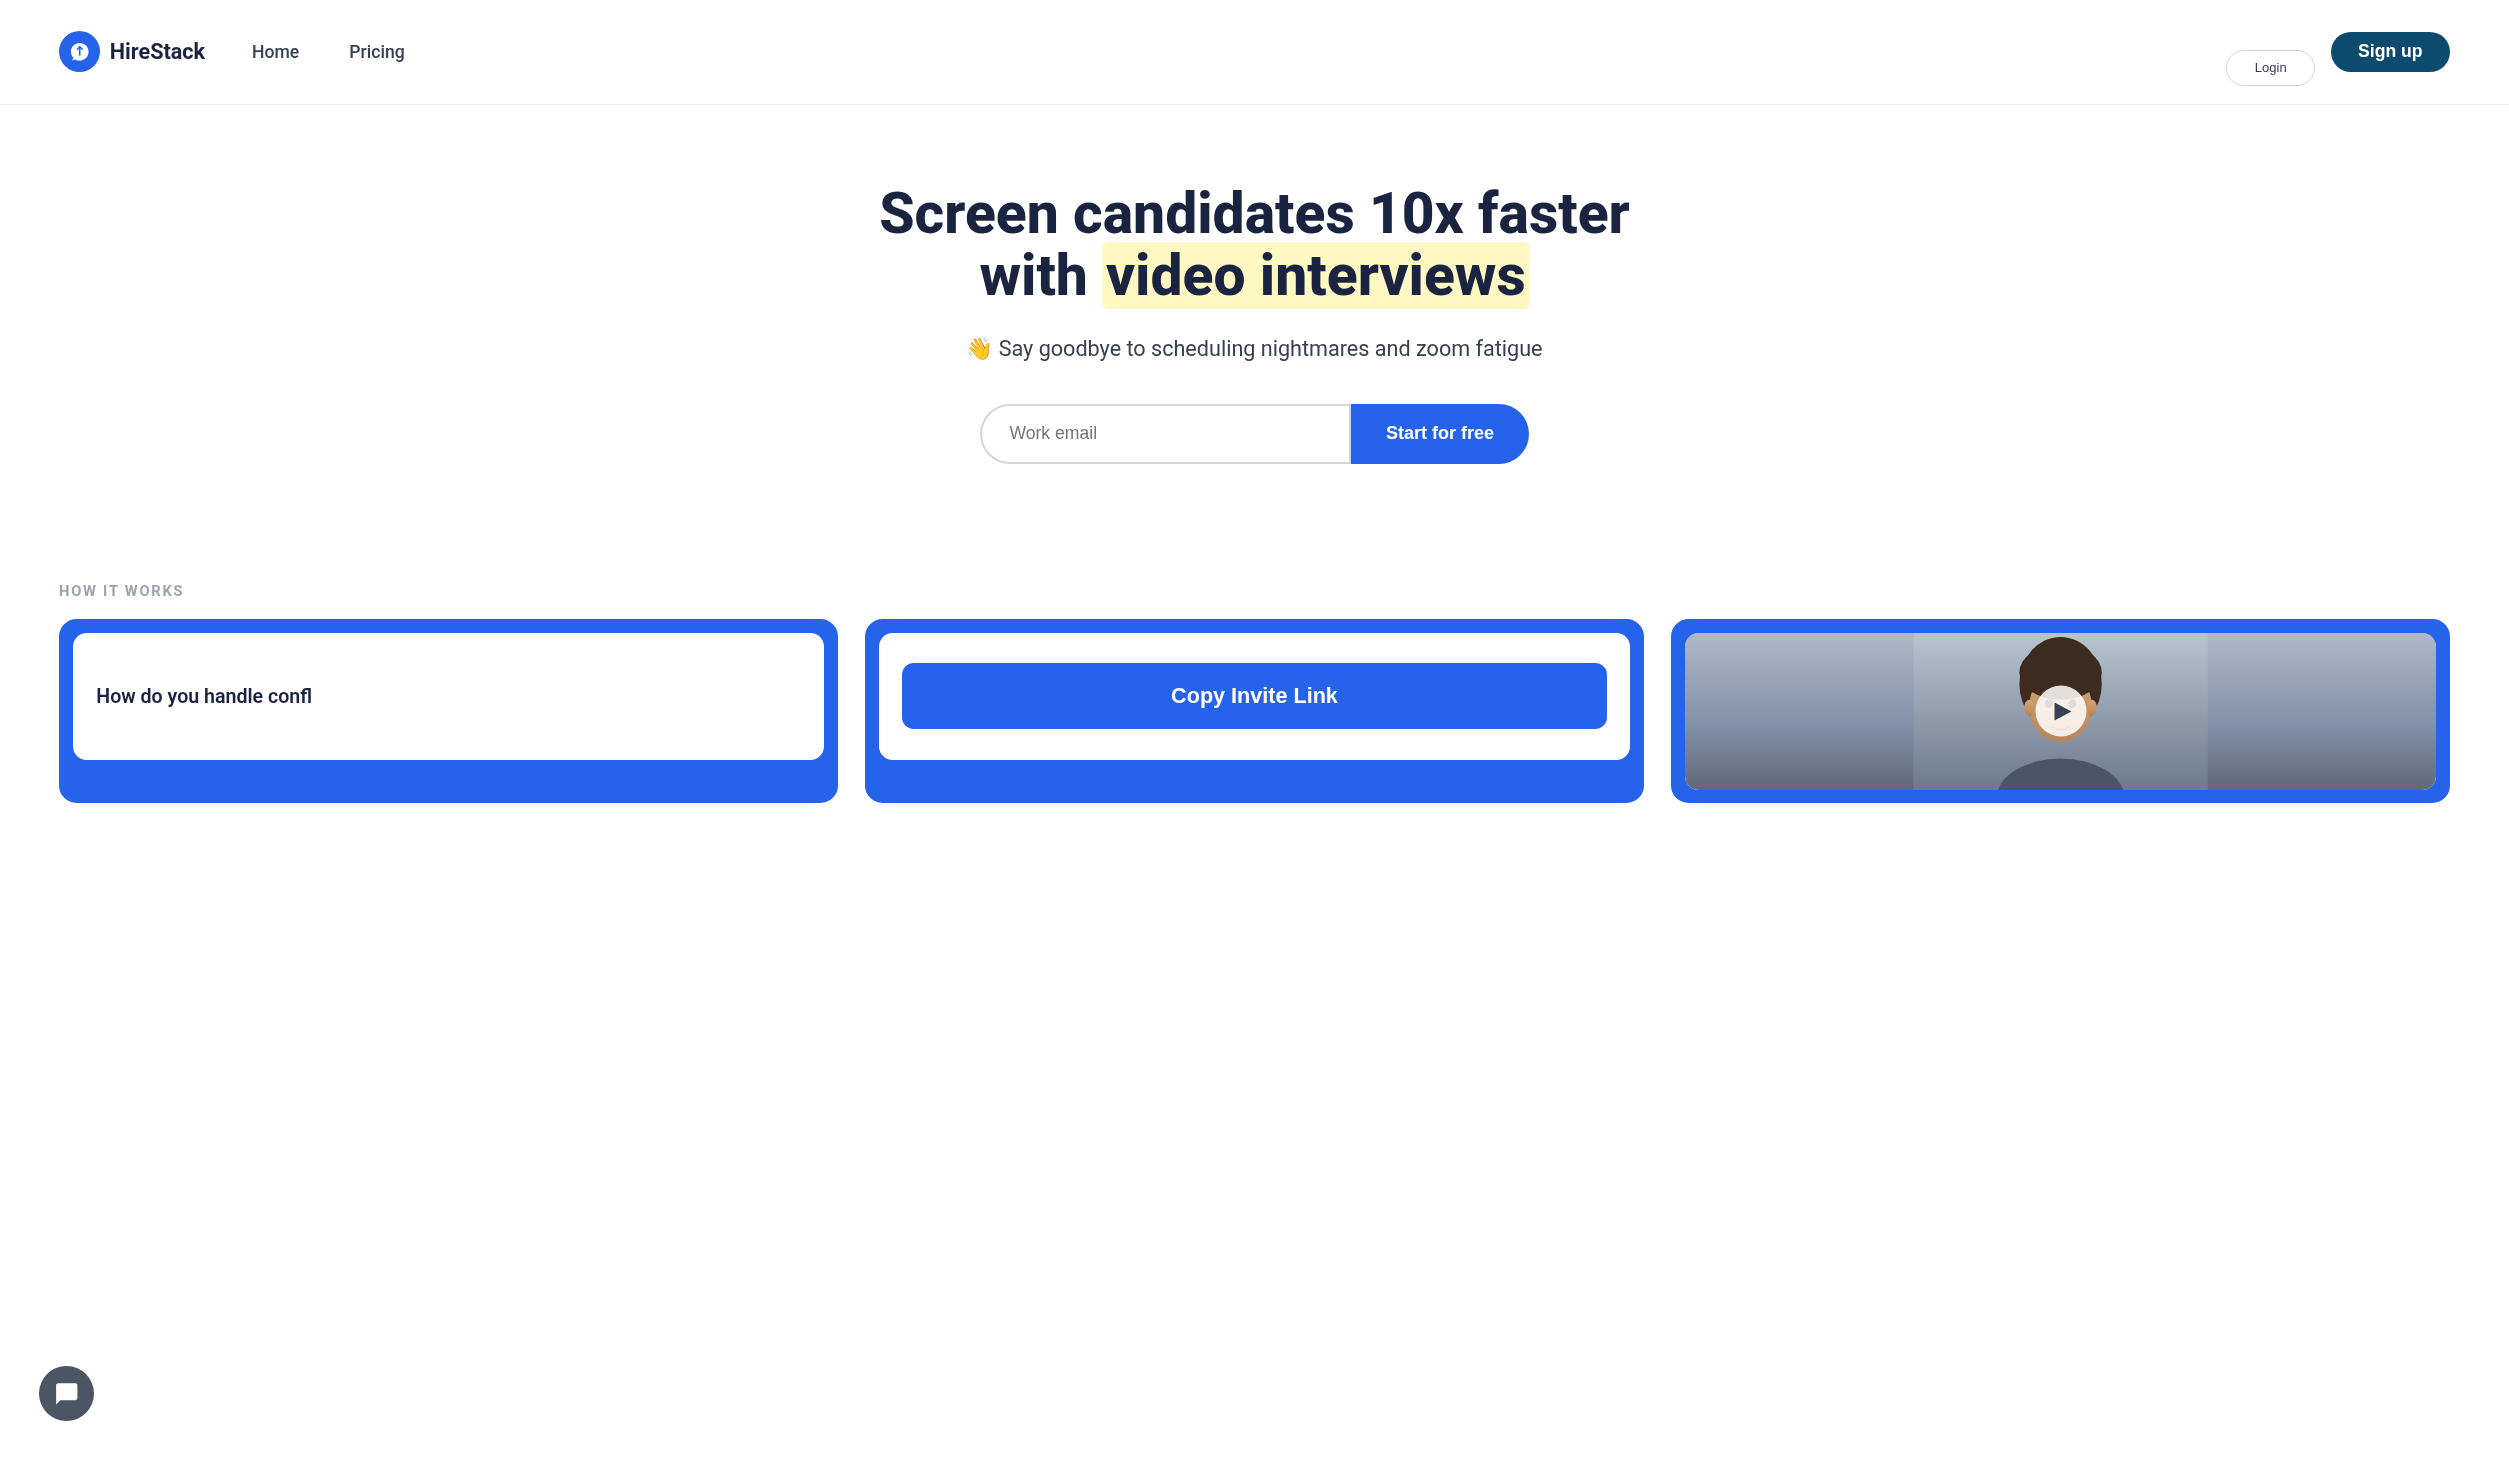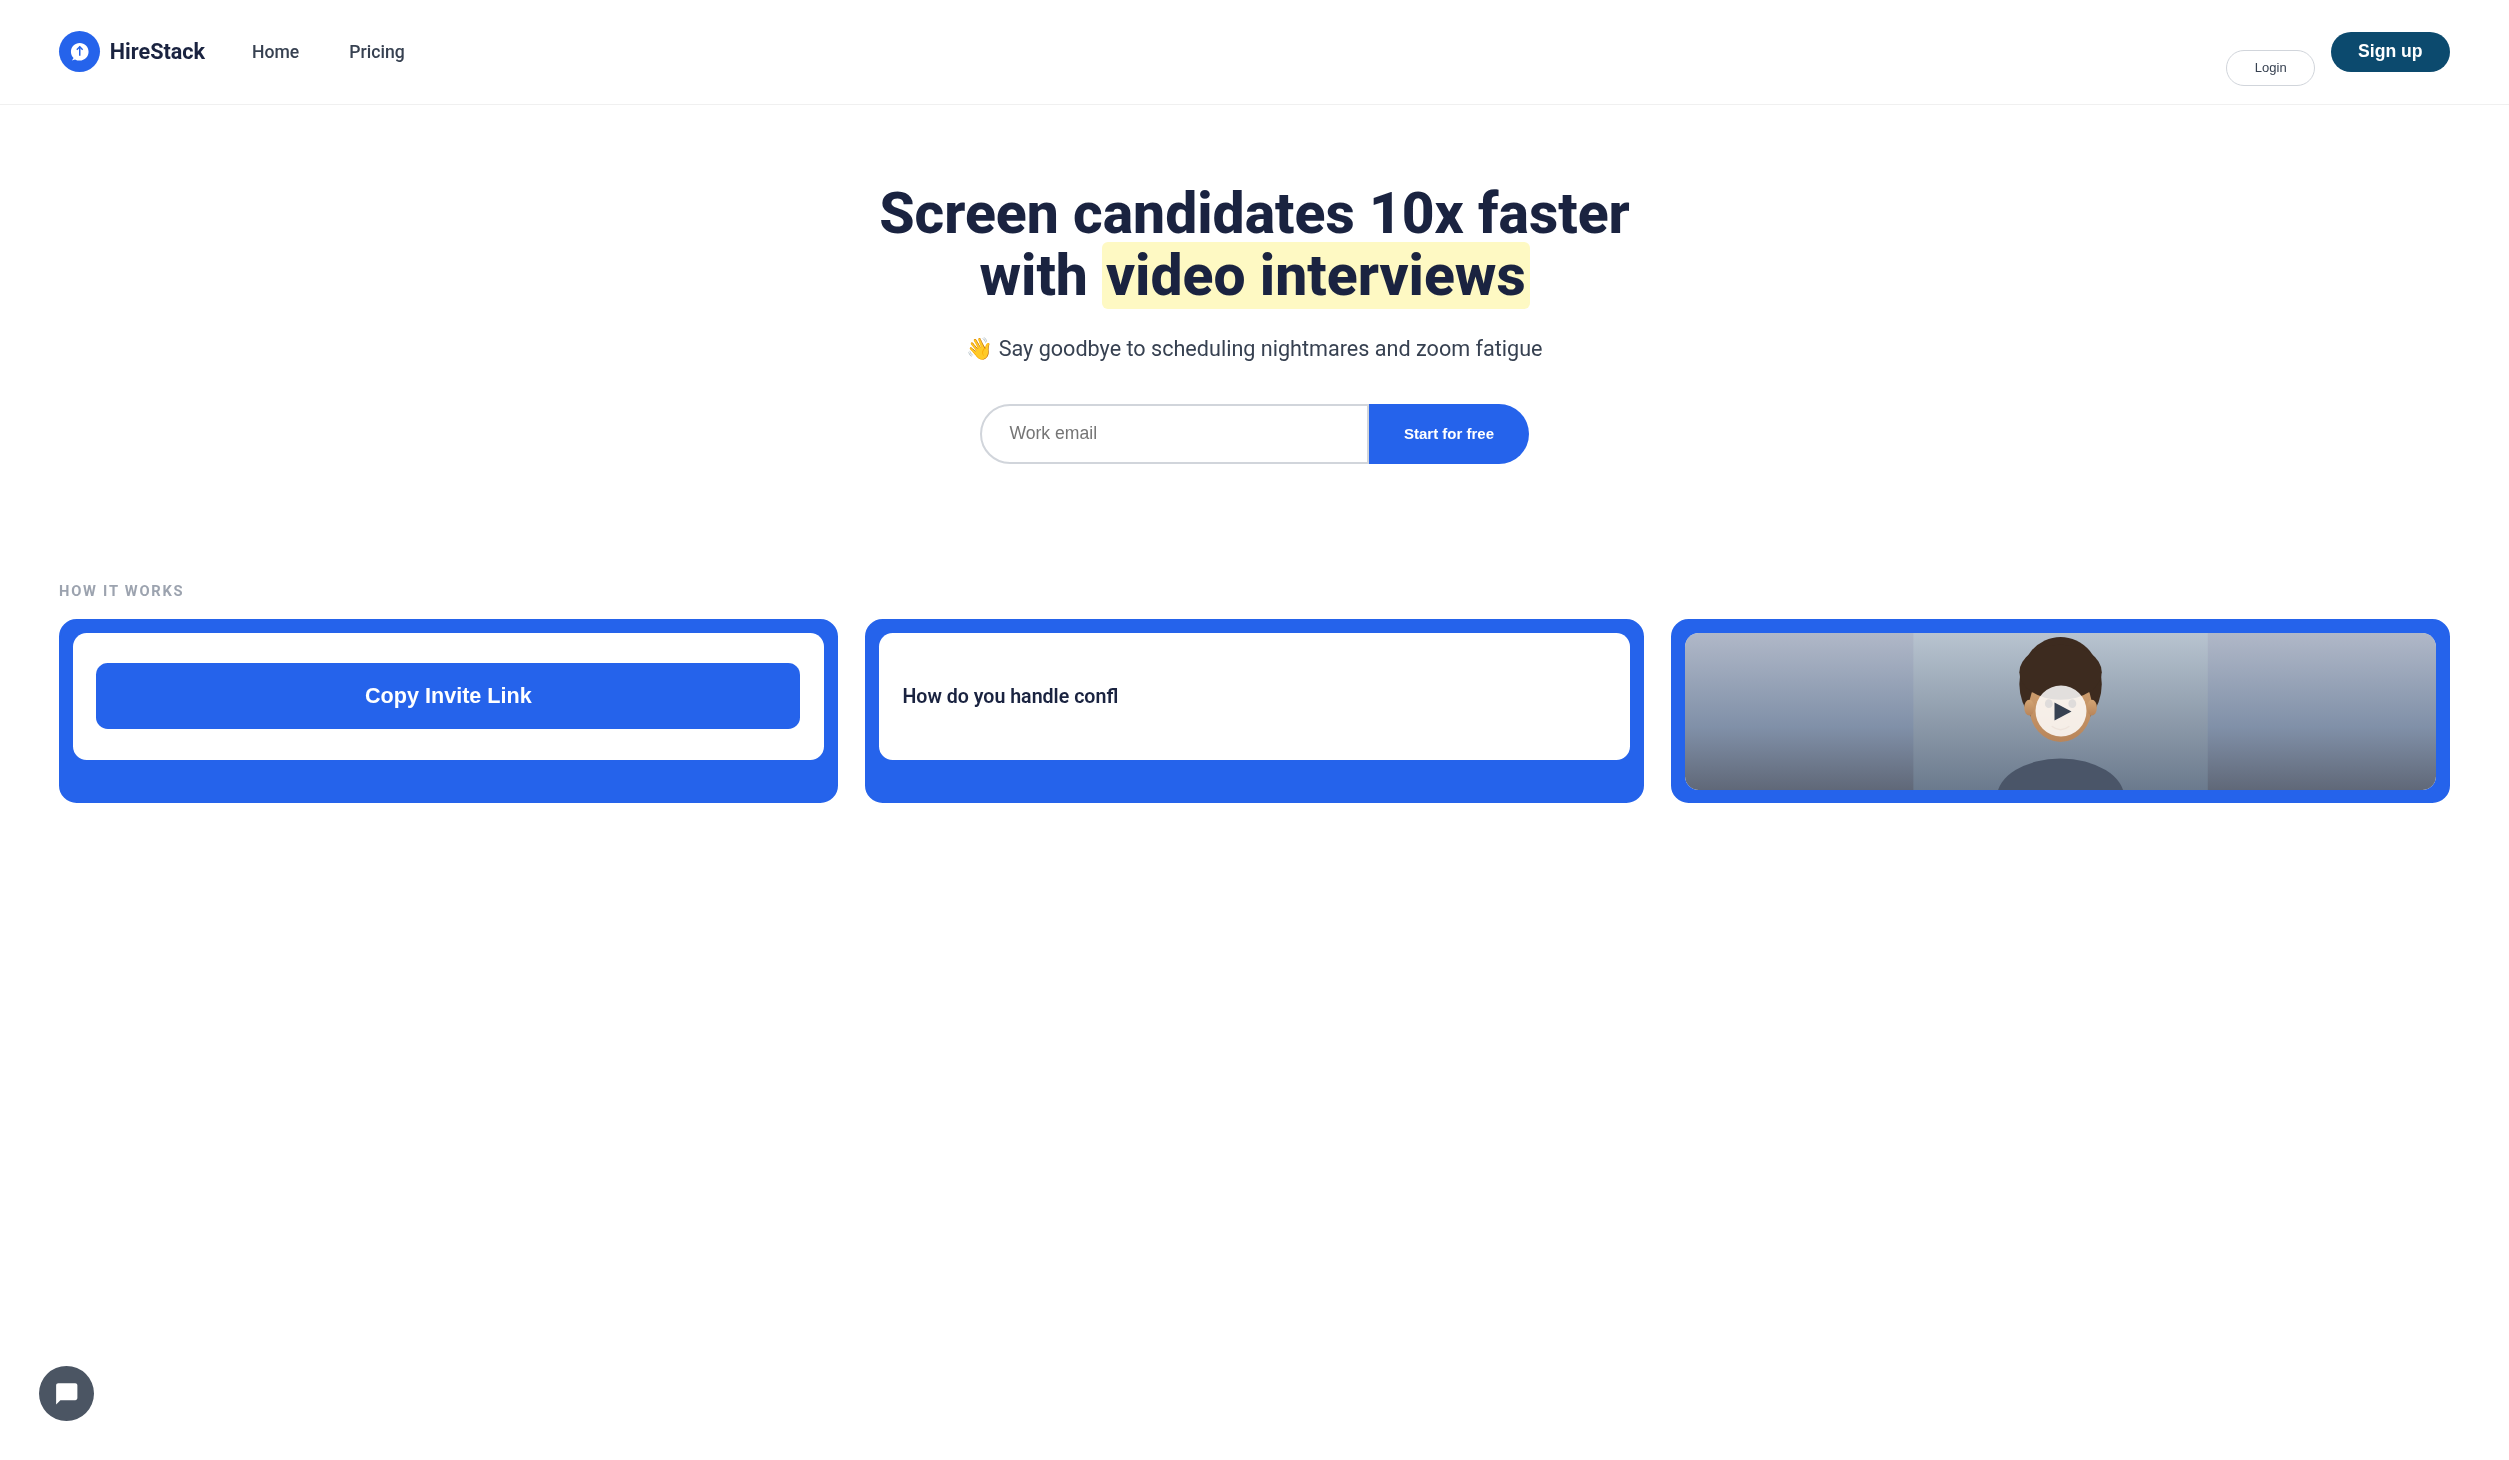--- a/index.html
+++ b/index.html
@@ -144,21 +144,21 @@
       outline: none;
       color: #9ca3af;
     }
 
     .btn-start {
       padding: 17.6px 35px;
       background: #2563eb;
       color: #fff;
       border: none;
       border-radius: 0 49px 49px 0;
-      font-size: 15px;
+      font-size: 18px;
       font-weight: 600;
       cursor: pointer;
       white-space: nowrap;
     }
 
     
     .how-it-works {
       padding: 59px 59px 0;
     }
 
@@ -331,28 +331,28 @@
     <input class="hero-input" type="email" placeholder="Work email" style="">
     <button class="btn-start">Start for free</button>
   </div>
 </section>
 
 <section class="how-it-works">
   <div class="section-label">HOW IT WORKS</div>
   <div class="cards-row">
 
     <div class="card">
+      <div class="card-inner">
+        <span class="card-inner-text">How do you handle confl</span>
+      </div>
+    </div>
+
+    <div class="card">
       <div class="card-inner card-invite">
         <button class="btn-copy-invite">Copy Invite Link</button>
-      </div>
-    </div>
-
-    <div class="card">
-      <div class="card-inner">
-        <span class="card-inner-text">How do you handle confl</span>
       </div>
     </div>
 
     <div class="card">
       <div class="card-video">
         <div class="face-placeholder">
           
           <svg viewBox="0 0 300 160" width="100%" height="100%" style="border-radius:13.7px;">
             <defs>
               <linearGradient id="bgGrad" x1="0" y1="0" x2="0" y2="1">

